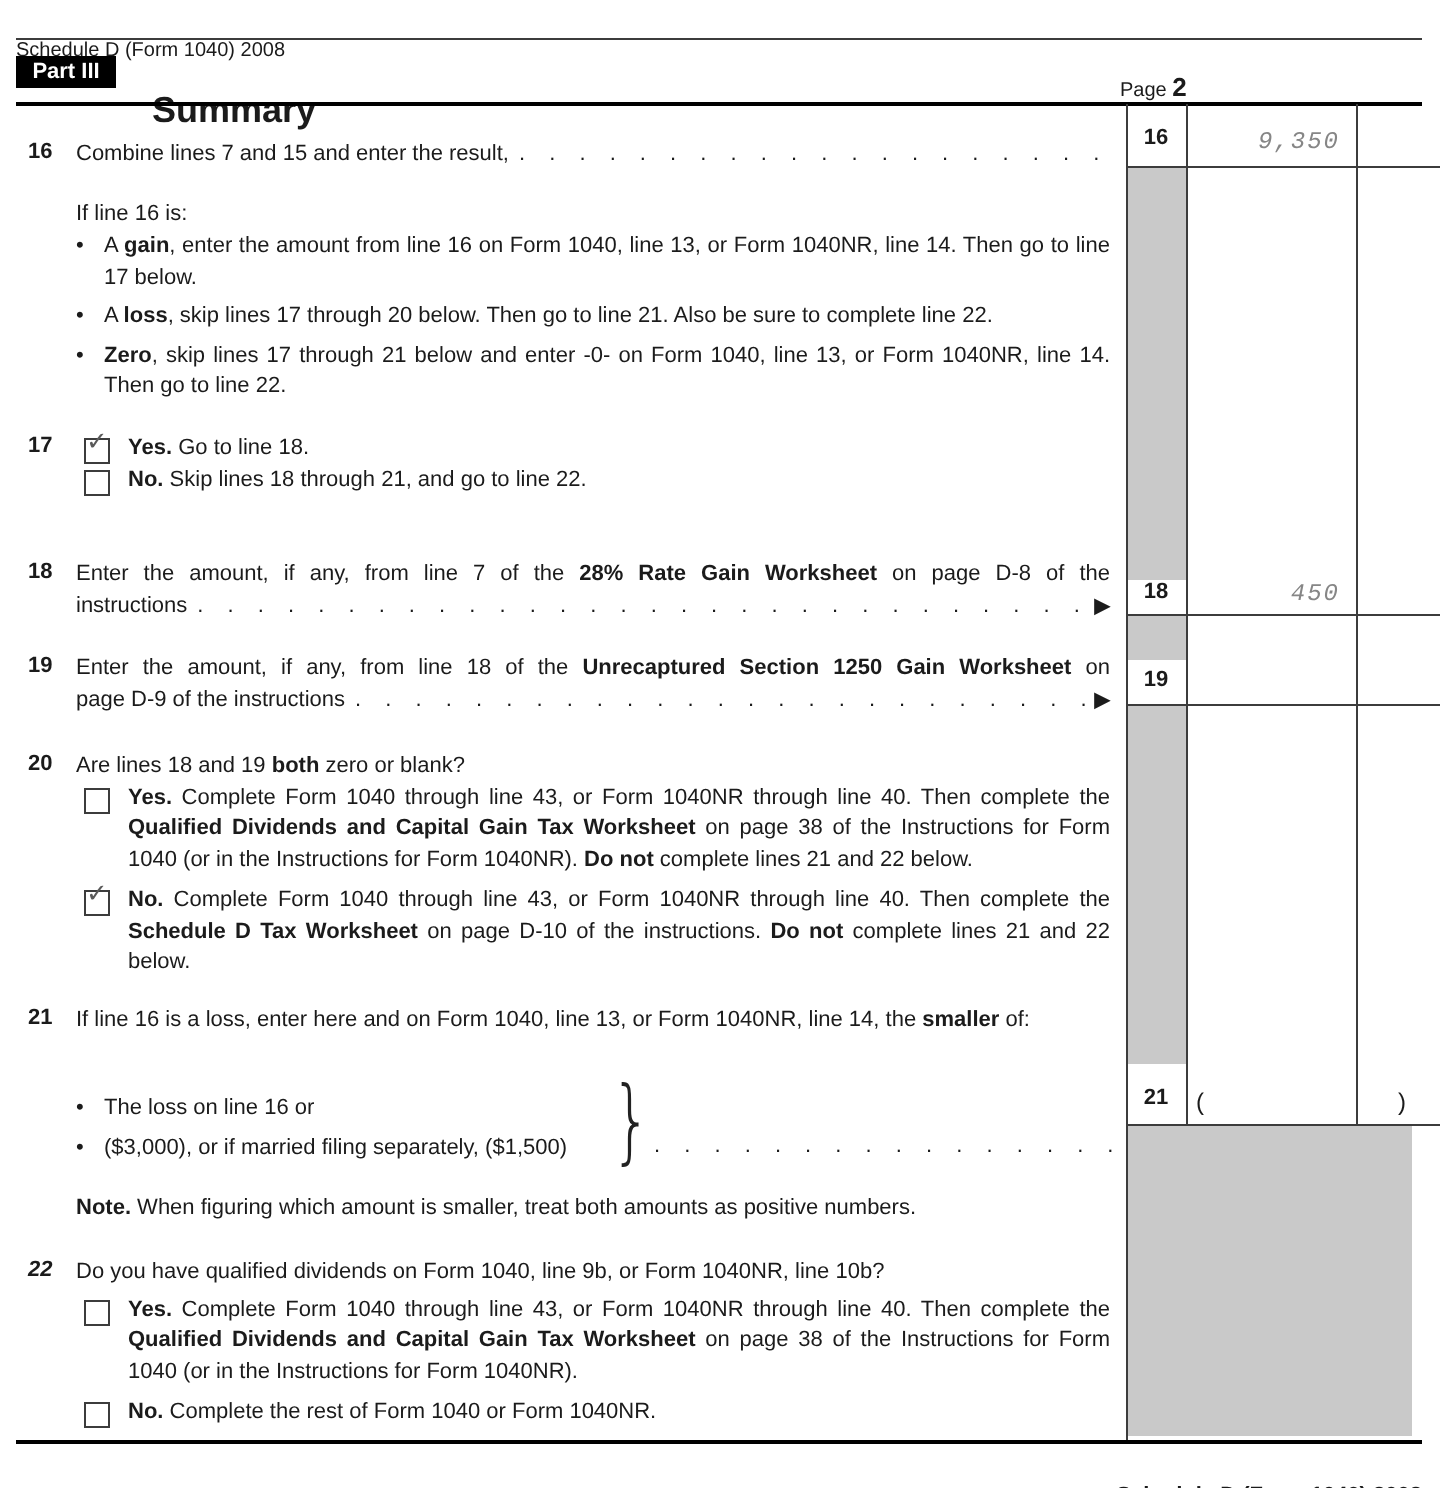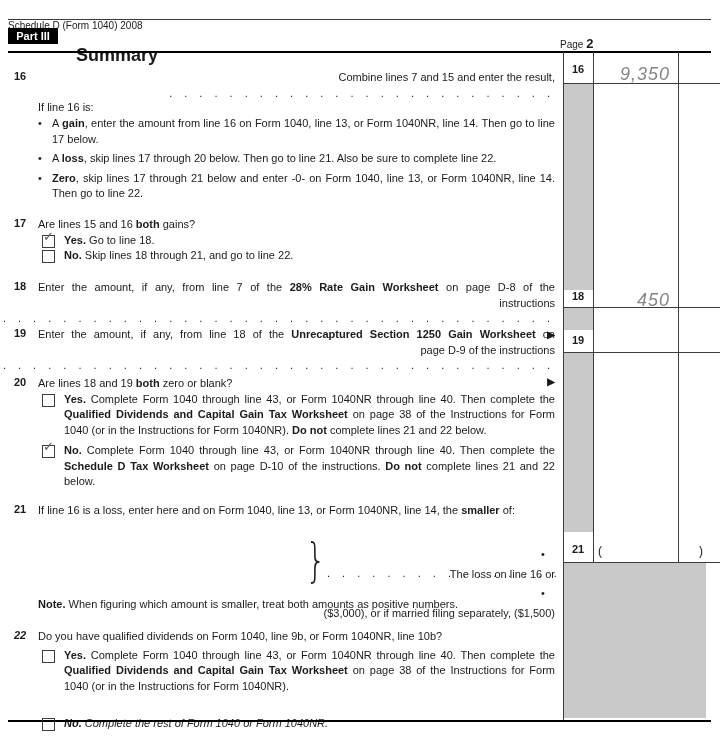--- a/index.html
+++ b/index.html
@@ -6,35 +6,35 @@
   .page{position:relative;width:720px;height:744px;background:#fff;overflow:hidden;
         font-family:"Liberation Sans",sans-serif;font-size:11px;color:#1b1b1b;}
   .abs{position:absolute;margin-top:15px;}
   .b{font-weight:bold;}
   .rule{position:absolute;background:#3c3c3c;height:1px;}
   .thick{position:absolute;background:#000;height:2px;}
   .lineno{position:absolute;left:14px;font-weight:bold;}
   .sect{position:absolute;left:38px;width:517px;line-height:15.5px;}
   .jt{text-align:justify;}
   .jfull{text-align:justify;text-align-last:justify;}
-  .flexrow{display:flex;align-items:flex-end;flex-direction:column;}
+  .flexrow{display:flex;align-items:flex-start;}
   .leader{flex:1;overflow:hidden;white-space:nowrap;word-spacing:9px;padding:0 5px;color:#1b1b1b;}
   .arrow{font-weight:bold;font-size:10px;}
   .blt{display:flex;margin-bottom:4px;}
   .blt .dot{width:14px;flex:none;}
   .blt .bt{flex:1;text-align:justify;}
   .opt{display:flex;}
   .cb{width:11px;height:11px;border:1px solid #3c3c3c;margin:2px 9px 0 4px;flex:none;position:relative;background:#fff;}
   .cb .ck{position:absolute;left:0px;top:-6px;font-size:13px;color:#5a5a5a;line-height:13px;}
   .opt-text{flex:1;text-align:justify;}
   .vline{position:absolute;width:1px;background:#3c3c3c;}
   .shade{position:absolute;background:#c9c9c9;}
   .boxno{position:absolute;left:563px;width:30px;text-align:center;font-weight:bold;}
   .entry{position:absolute;left:594px;width:76px;text-align:right;font-style:italic;color:#868686;
-         font-family:Liberation Sans, sans-serif;font-size:18px;letter-spacing:1px;}
+         font-family:Liberation Mono, monospace;font-size:12px;letter-spacing:1px;}
   .paren{position:absolute;color:#1b1b1b;font-size:12px;}
   .partbox{position:absolute;left:8px;top:28px;width:50px;height:16px;background:#000;color:#fff;
            font-weight:bold;text-align:center;line-height:16px;font-size:11px;}
   .brace{position:absolute;font-family:"DejaVu Sans",sans-serif;font-size:46px;font-weight:200;
          color:#222;transform:scale(0.7,1);line-height:46px;}
 </style>
 </head>
 <body>
 
 <div class="page">
@@ -66,21 +66,20 @@
       <span class="bt"><span>A </span><b>loss</b><span>, skip lines 17 through 20 below. Then go to line 21. Also be sure to complete line 22.</span></span>
     </div>
     <div class="blt">
       <span class="dot">•</span>
       <span class="bt"><span></span><b>Zero</b><span>, skip lines 17 through 21 below and enter -0- on Form 1040, line 13, or Form 1040NR, line 14. Then go to line 22.</span></span>
     </div>
   </div>
 
   <div class="lineno" style="top:217px;">17</div>
   <div class="sect" style="top:217px;">
-    <div><span>Are lines 15 and 16 </span><b>both</b><span> gains?</span></div>
     <div class="opt">
       <span class="cb">
           <span class="ck">✓</span>
         </span>
       <span class="opt-text"><b>Yes.</b><span> Go to line 18.</span></span>
     </div>
     <div class="opt">
       <span class="cb">
           <span class="ck"></span>
         </span>
@@ -143,21 +142,21 @@
 
   <div class="lineno" style="top:629px;font-style:italic;">22</div>
   <div class="sect" style="top:629px;">
     <div>Do you have qualified dividends on Form 1040, line 9b, or Form 1040NR, line 10b?</div>
     <div class="opt" style="margin-top:3px;">
       <span class="cb">
           <span class="ck"></span>
         </span>
       <span class="opt-text"><b>Yes.</b><span> Complete Form 1040 through line 43, or Form 1040NR through line 40. Then complete the </span><b>Qualified Dividends and Capital Gain Tax Worksheet</b><span> on page 38 of the Instructions for Form 1040 (or in the Instructions for Form 1040NR).</span></span>
     </div>
-    <div class="opt" style="margin-top:22px;font-style:italic;">
+    <div class="opt" style="margin-top:5px;">
       <span class="cb">
           <span class="ck"></span>
         </span>
       <span class="opt-text"><b>No.</b><span> Complete the rest of Form 1040 or Form 1040NR.</span></span>
     </div>
   </div>
 
   <div class="shade" style="left:564px;top:84px;width:29px;height:206px;"></div>
   <div class="shade" style="left:564px;top:308px;width:29px;height:22px;"></div>
   <div class="shade" style="left:564px;top:353px;width:29px;height:179px;"></div>

